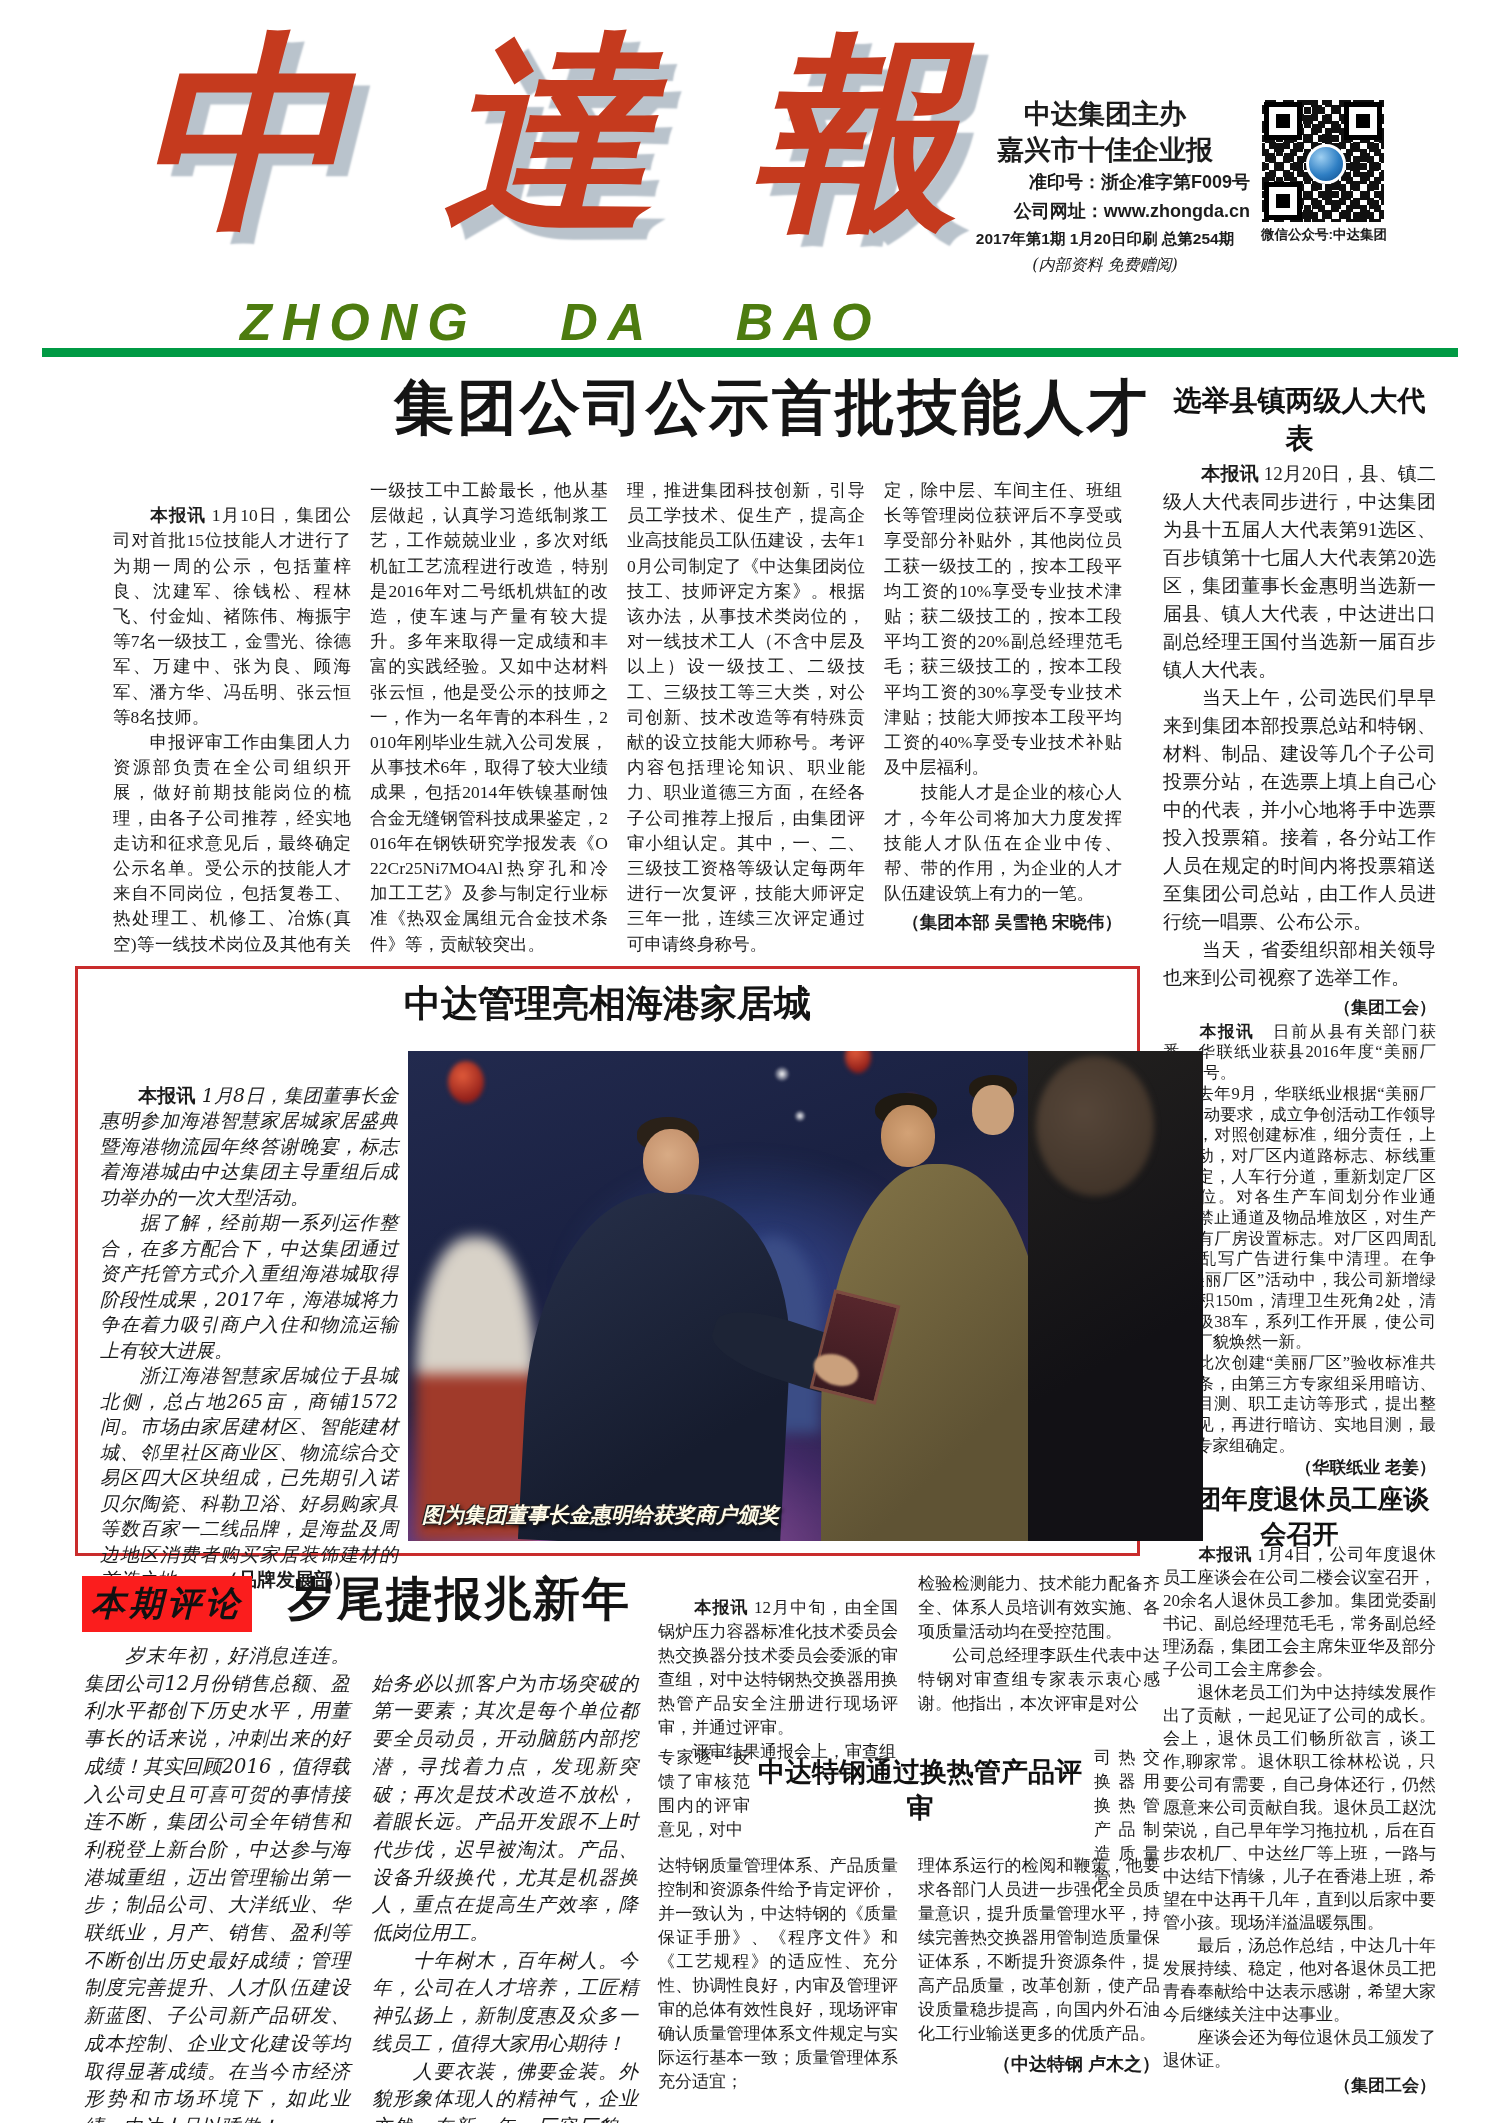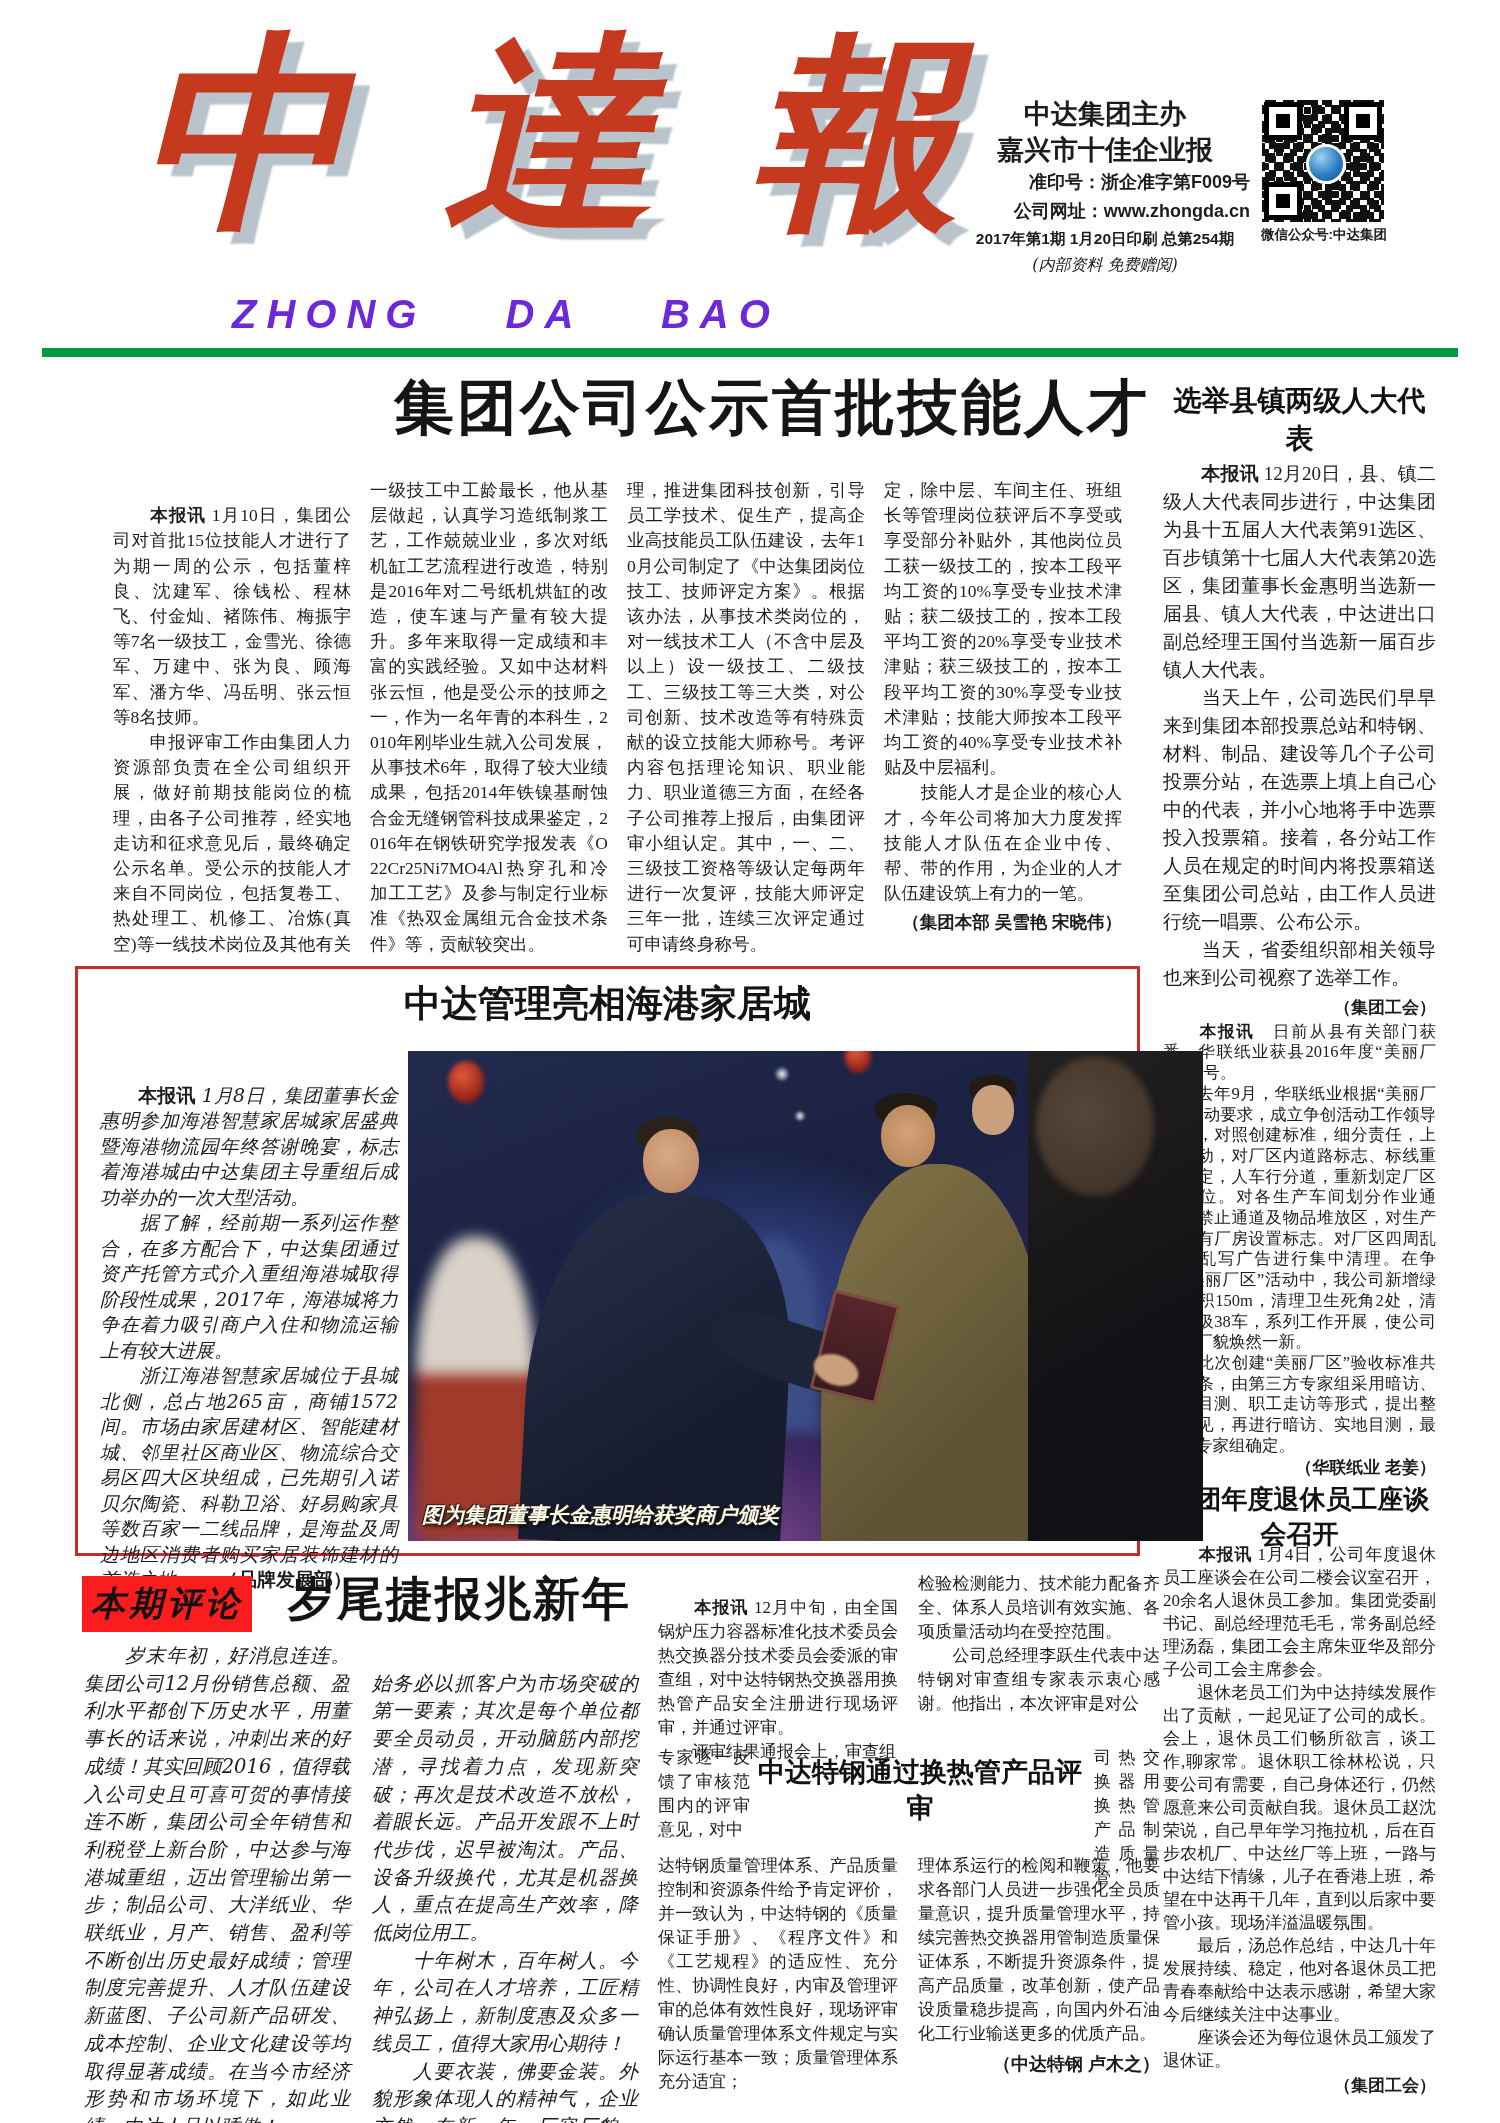--- a/index.html
+++ b/index.html
@@ -8,21 +8,21 @@
   .abs{position:absolute;}
   .hei{font-family:"Liberation Sans",sans-serif;}
   .kai{font-family:"DejaVu Serif",serif;font-style:italic;}
   .body-text{white-space:pre-line;text-align:justify;word-break:break-all;}
   .lead{font-family:"Liberation Sans",sans-serif;font-weight:bold;font-style:normal;}
   .byline{font-family:"Liberation Sans",sans-serif;font-weight:bold;text-align:right;}
 
   
   .masthead-title{left:138px;top:6px;font-size:210px;line-height:1.12;font-weight:bold;font-style:italic;
     color:#c53a1e;letter-spacing:96px;text-shadow:14px 12px 2px #b9c3cc;white-space:nowrap;}
-  .romanized{left:232px;top:280px;font-size:40px;font-weight:bold;font-style:italic;color:#6d28d9;
+  .romanized{left:240px;top:280px;font-size:52px;font-weight:bold;font-style:italic;color:#4d7c0f;
     letter-spacing:10px;word-spacing:58px;white-space:nowrap;}
   .info-block{left:960px;top:84px;width:290px;text-align:center;}
   .info-pub{font-size:27px;font-weight:bold;line-height:36px;}
   .info-small{font-size:18px;font-weight:bold;line-height:29px;text-align:right;}
   .info-issue{font-size:15.5px;font-weight:bold;line-height:26px;white-space:nowrap;}
   .info-circ{font-size:16px;line-height:26px;font-style:italic;}
   .green-bar{left:42px;top:336px;width:1416px;height:9px;background:#009a44;}
 
   
   .qr{left:1262px;top:88px;width:122px;height:122px;background:
@@ -140,21 +140,21 @@
 
   <div class="abs lead-col lead-col1 body-text">
     <span class="lead">　　本报讯</span><span> 1月10日，集团公司对首批15位技能人才进行了为期一周的公示，包括董梓良、沈建军、徐钱松、程林飞、付金灿、褚陈伟、梅振宇等7名一级技工，金雪光、徐德军、万建中、张为良、顾海军、潘方华、冯岳明、张云恒等8名技师。
 　　申报评审工作由集团人力资源部负责在全公司组织开展，做好前期技能岗位的梳理，由各子公司推荐，经实地走访和征求意见后，最终确定公示名单。受公示的技能人才来自不同岗位，包括复卷工、热处理工、机修工、冶炼(真空)等一线技术岗位及其他有关岗位。如华联纸业付金灿，自1993年进入公司至今，从事机修工作24余年，为所有受公示的</span>
   </div>
   <div class="abs lead-col lead-col2 body-text">一级技工中工龄最长，他从基层做起，认真学习造纸制浆工艺，工作兢兢业业，多次对纸机缸工艺流程进行改造，特别是2016年对二号纸机烘缸的改造，使车速与产量有较大提升。多年来取得一定成绩和丰富的实践经验。又如中达材料张云恒，他是受公示的技师之一，作为一名年青的本科生，2010年刚毕业生就入公司发展，从事技术6年，取得了较大业绩成果，包括2014年铁镍基耐蚀合金无缝钢管科技成果鉴定，2016年在钢铁研究学报发表《O22Cr25Ni7MO4Al热穿孔和冷加工工艺》及参与制定行业标准《热双金属组元合金技术条件》等，贡献较突出。
 　　为规范集团技术类员工管</div>
   <div class="abs lead-col lead-col3 body-text">理，推进集团科技创新，引导员工学技术、促生产，提高企业高技能员工队伍建设，去年10月公司制定了《中达集团岗位技工、技师评定方案》。根据该办法，从事技术类岗位的，对一线技术工人（不含中层及以上）设一级技工、二级技工、三级技工等三大类，对公司创新、技术改造等有特殊贡献的设立技能大师称号。考评内容包括理论知识、职业能力、职业道德三方面，在经各子公司推荐上报后，由集团评审小组认定。其中，一、二、三级技工资格等级认定每两年进行一次复评，技能大师评定三年一批，连续三次评定通过可申请终身称号。
 　　技能人才待遇也有相应规</div>
   <div class="abs lead-col lead-col4">
-    <div class="body-text">定，除中层、车间主任、班组长等管理岗位获评后不享受或享受部分补贴外，其他岗位员工获一级技工的，按本工段平均工资的10%享受专业技术津贴；获二级技工的，按本工段平均工资的20%享受专业技术津贴；获三级技工的，按本工段平均工资的30%享受专业技术津贴；技能大师按本工段平均工资的40%享受专业技术补贴及中层福利。
+    <div class="body-text">定，除中层、车间主任、班组长等管理岗位获评后不享受或享受部分补贴外，其他岗位员工获一级技工的，按本工段平均工资的10%享受专业技术津贴；获二级技工的，按本工段平均工资的20%副总经理范毛毛；获三级技工的，按本工段平均工资的30%享受专业技术津贴；技能大师按本工段平均工资的40%享受专业技术补贴及中层福利。
 　　技能人才是企业的核心人才，今年公司将加大力度发挥技能人才队伍在企业中传、帮、带的作用，为企业的人才队伍建设筑上有力的一笔。</div>
     <div class="byline lead-byline">（集团本部 吴雪艳 宋晓伟）</div>
   </div>
 
   <div class="abs side side-head side-a-head hei">选举县镇两级人大代表</div>
   <div class="abs side side-a-body body-text">
     <span class="lead">　　本报讯</span><span> 12月20日，县、镇二级人大代表同步进行，中达集团为县十五届人大代表第91选区、百步镇第十七届人大代表第20选区，集团董事长金惠明当选新一届县、镇人大代表，中达进出口副总经理王国付当选新一届百步镇人大代表。
 　　当天上午，公司选民们早早来到集团本部投票总站和特钢、材料、制品、建设等几个子公司投票分站，在选票上填上自己心中的代表，并小心地将手中选票投入投票箱。接着，各分站工作人员在规定的时间内将投票箱送至集团公司总站，由工作人员进行统一唱票、公布公示。
 　　当天，省委组织部相关领导也来到公司视察了选举工作。</span>
     <div class="byline side-byline">（集团工会）</div>

